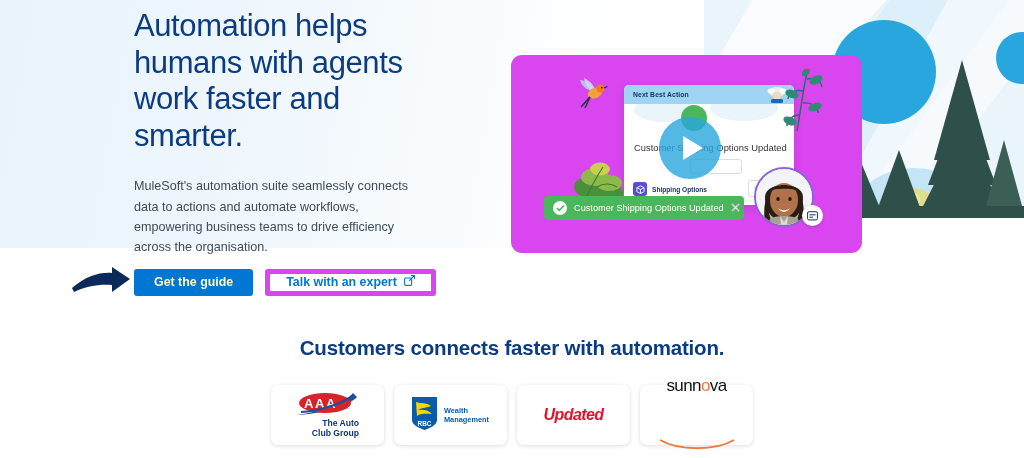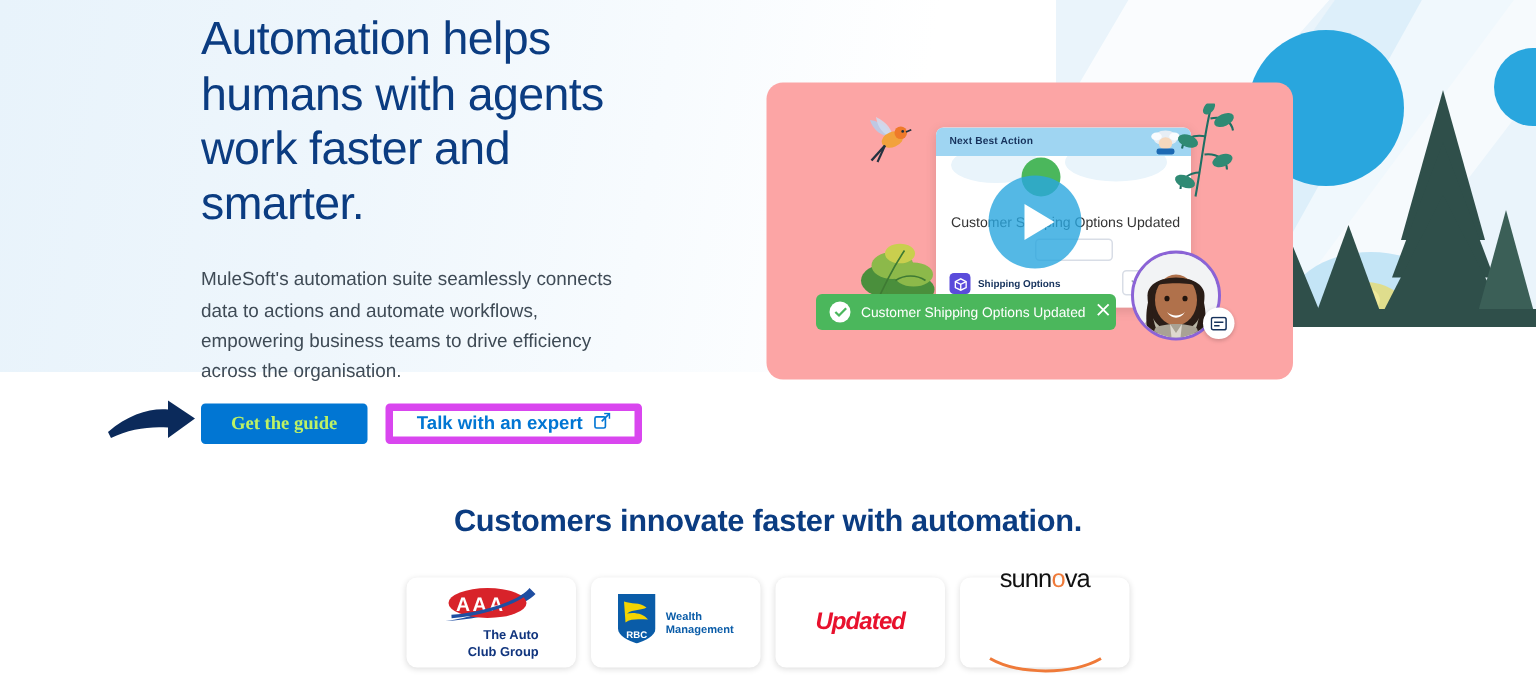--- a/index.html
+++ b/index.html
@@ -35,36 +35,36 @@
   .subcopy {
     margin-top: 22px; font-size: 12.6px; line-height: 1.62;
     color: #3f4b56; width: 292px;
   }
 
   
   #cta { position: absolute; z-index: 6; left: 70px; top: 266px;
          display: flex; align-items: center; gap: 0; }
   .pointer-arrow { width: 62px; height: 32px; margin-right: 2px; }
   .btn-primary {
-    background: #0176d3; color: #bef264; border: none; border-radius: 3px;
+    background: #0176d3; color: #fef9c3; border: none; border-radius: 3px;
     font-size: 12.4px; font-weight: 700; padding: 0 20px; height: 27px;
-    line-height: 27px; cursor: pointer; font-family: Liberation Serif, serif;
+    line-height: 27px; cursor: pointer; font-family: Liberation Sans, sans-serif;
   }
   .btn-secondary {
     background: #fff; color: #0176d3; border: 5px solid #d946ef;
     border-radius: 3px; font-size: 12.4px; font-weight: 700;
     padding: 0 16px; height: 27px; cursor: pointer; margin-left: 12px;
     display: inline-flex; align-items: center; gap: 7px; font-family: inherit;
   }
 
   
   #video-card {
     position: absolute; z-index: 6; left: 511px; top: 55px;
     width: 351px; height: 198px; border-radius: 11px;
-    background: #fca5a5; overflow: hidden;
+    background: #d946ef; overflow: hidden;
   }
   .nba-window {
     position: absolute; left: 113px; top: 30px; width: 170px; height: 120px;
     background: #fff; border-radius: 5px 5px 0 0; overflow: hidden;
     box-shadow: 0 2px 8px rgba(0,0,0,.12);
   }
   .nba-header {
     height: 19px; background: #9fd5f2; position: relative;
     display: flex; align-items: center;
   }
@@ -359,21 +359,21 @@
         </svg>
     </span>
   </div>
 
   <div class="play-btn">
     <span class="play-tri"></span>
   </div>
 </div>
 
 <div id="customers">
-  <div class="cust-title">Customers innovate faster with automation.</div>
+  <div class="cust-title">Customers connects faster with automation.</div>
   <div class="logo-row">
 
     <div class="logo-card">
       <div class="aaa-wrap">
         <span>
           <svg width="74" height="26" viewBox="0 0 74 26">
             <path d="M62 1 C56 9, 30 20, 6 23 C30 22, 58 14, 66 5 Z" fill="#1f4ea1"></path>
             <ellipse cx="34" cy="11" rx="26" ry="10" fill="#d8232a"></ellipse>
             <g fill="#fff" font-family="Liberation Sans" font-size="13" font-weight="bold">
               <text x="13" y="16">A</text>

